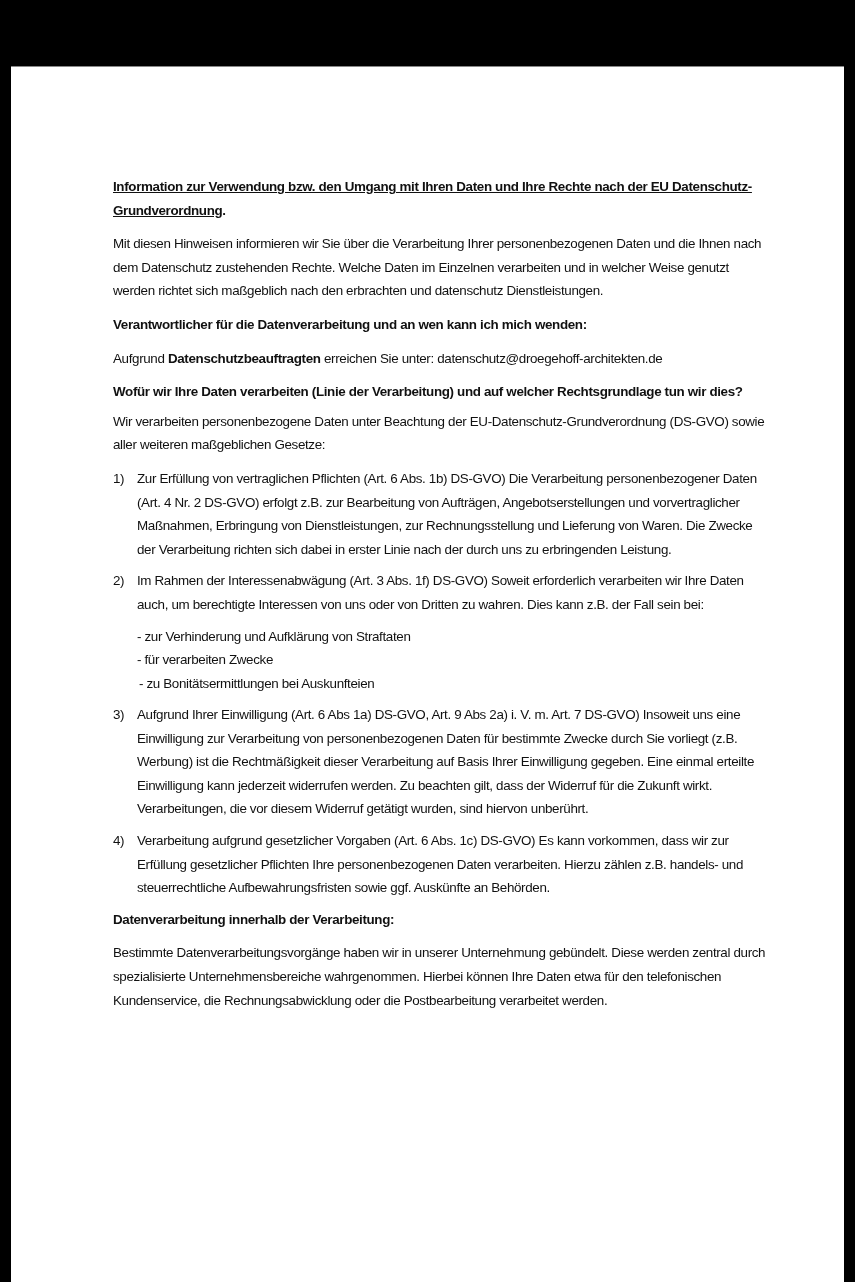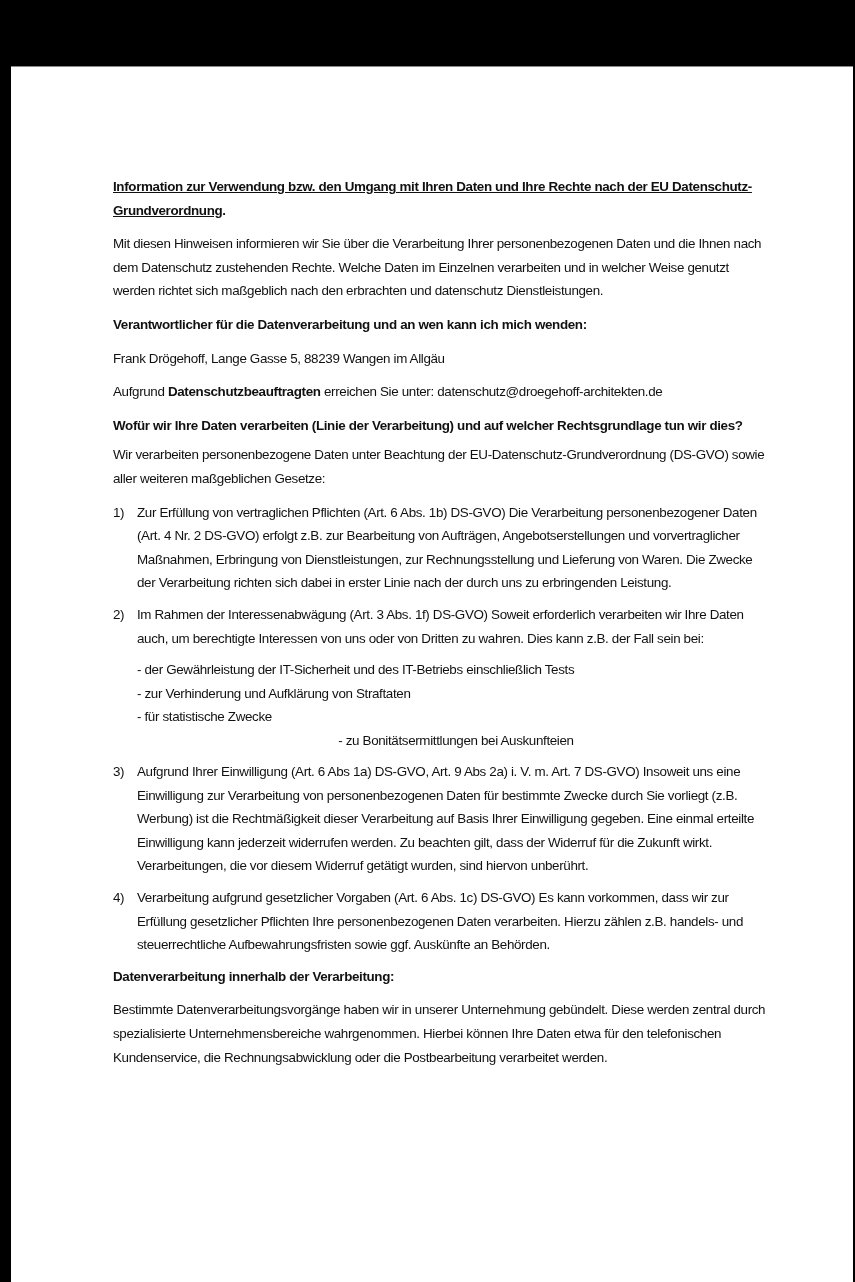--- a/index.html
+++ b/index.html
@@ -16,21 +16,20 @@
     color: #111;
   }
   .page {
     position: absolute;
     left: 11px;
     top: 66px;
     width: 833px;
     height: 1216px;
     background: #fff;
     border-top: 1px solid #888;
-    padding-left: 9px;
   }
   .content {
     position: absolute;
     left: 102px;
     top: 108px;
     width: 660px;
     font-size: 13.4px;
     line-height: 23.6px;
     letter-spacing: -0.35px;
   }
@@ -68,56 +67,53 @@
     top: 0;
   }
   ul.dashes {
     list-style: none;
     margin: 8px 0 0 0;
     padding: 0;
     line-height: 23.5px;
   }
   ul.dashes li.indent {
     padding-left: 2px;
-    text-align: center;
   }
   .gap-small { margin-bottom: 6px !important; }
 </style>
 </head>
 <body>
 
 <div class="page">
   <div class="content">
 
     <p class="title"><span>Information zur Verwendung bzw. den Umgang mit Ihren Daten und Ihre Rechte nach der EU Datenschutz-Grundverordnung</span><span class="dot">.</span></p>
 
     <p>Mit diesen Hinweisen informieren wir Sie über die Verarbeitung Ihrer personenbezogenen Daten und die Ihnen nach dem Datenschutz zustehenden Rechte. Welche Daten im Einzelnen verarbeiten und in welcher Weise genutzt werden richtet sich maßgeblich nach den erbrachten und datenschutz Dienstleistungen.</p>
 
     <p class="sub-heading-ul">Verantwortlicher für die Datenverarbeitung und an wen kann ich mich wenden:</p>
 
-    <p>Frank Drögehoff, Lange Gasse 5, 88239 Wangen im Allgäu</p>
 
     <p><span>Aufgrund </span><span class="bold">Datenschutzbeauftragten</span><span> erreichen Sie unter: datenschutz@droegehoff-architekten.de</span></p>
 
     <p class="bold gap-small">Wofür wir Ihre Daten verarbeiten (Linie der Verarbeitung) und auf welcher Rechtsgrundlage tun wir dies?</p>
 
     <p>Wir verarbeiten personenbezogene Daten unter Beachtung der EU-Datenschutz-Grundverordnung (DS-GVO) sowie aller weiteren maßgeblichen Gesetze:</p>
 
     <ol class="purposes">
       <li>
         <span class="num">1)</span>
         <span>Zur Erfüllung von vertraglichen Pflichten (Art. 6 Abs. 1b) DS-GVO) Die Verarbeitung personenbezogener Daten (Art. 4 Nr. 2 DS-GVO) erfolgt z.B. zur Bearbeitung von Aufträgen, Angebotserstellungen und vorvertraglicher Maßnahmen, Erbringung von Dienstleistungen, zur Rechnungsstellung und Lieferung von Waren. Die Zwecke der Verarbeitung richten sich dabei in erster Linie nach der durch uns zu erbringenden Leistung.</span>
       </li>
       <li>
         <span class="num">2)</span>
         <span>Im Rahmen der Interessenabwägung (Art. 3 Abs. 1f) DS-GVO) Soweit erforderlich verarbeiten wir Ihre Daten auch, um berechtigte Interessen von uns oder von Dritten zu wahren. Dies kann z.B. der Fall sein bei:</span>
         <ul class="dashes">
-          <li>- der Gewährleistung der IT-Sicherheit und des IT-Betriebs einschließlich Tests</li>
           <li>- zur Verhinderung und Aufklärung von Straftaten</li>
-          <li>- für statistische Zwecke</li>
+          <li>- für verarbeiten Zwecke</li>
           <li class="indent">- zu Bonitätsermittlungen bei Auskunfteien</li>
         </ul>
       </li>
       <li>
         <span class="num">3)</span>
         <span>Aufgrund Ihrer Einwilligung (Art. 6 Abs 1a) DS-GVO, Art. 9 Abs 2a) i. V. m. Art. 7 DS-GVO) Insoweit uns eine Einwilligung zur Verarbeitung von personenbezogenen Daten für bestimmte Zwecke durch Sie vorliegt (z.B. Werbung) ist die Rechtmäßigkeit dieser Verarbeitung auf Basis Ihrer Einwilligung gegeben. Eine einmal erteilte Einwilligung kann jederzeit widerrufen werden. Zu beachten gilt, dass der Widerruf für die Zukunft wirkt. Verarbeitungen, die vor diesem Widerruf getätigt wurden, sind hiervon unberührt.</span>
       </li>
       <li>
         <span class="num">4)</span>
         <span>Verarbeitung aufgrund gesetzlicher Vorgaben (Art. 6 Abs. 1c) DS-GVO) Es kann vorkommen, dass wir zur Erfüllung gesetzlicher Pflichten Ihre personenbezogenen Daten verarbeiten. Hierzu zählen z.B. handels- und steuerrechtliche Aufbewahrungsfristen sowie ggf. Auskünfte an Behörden.</span>

